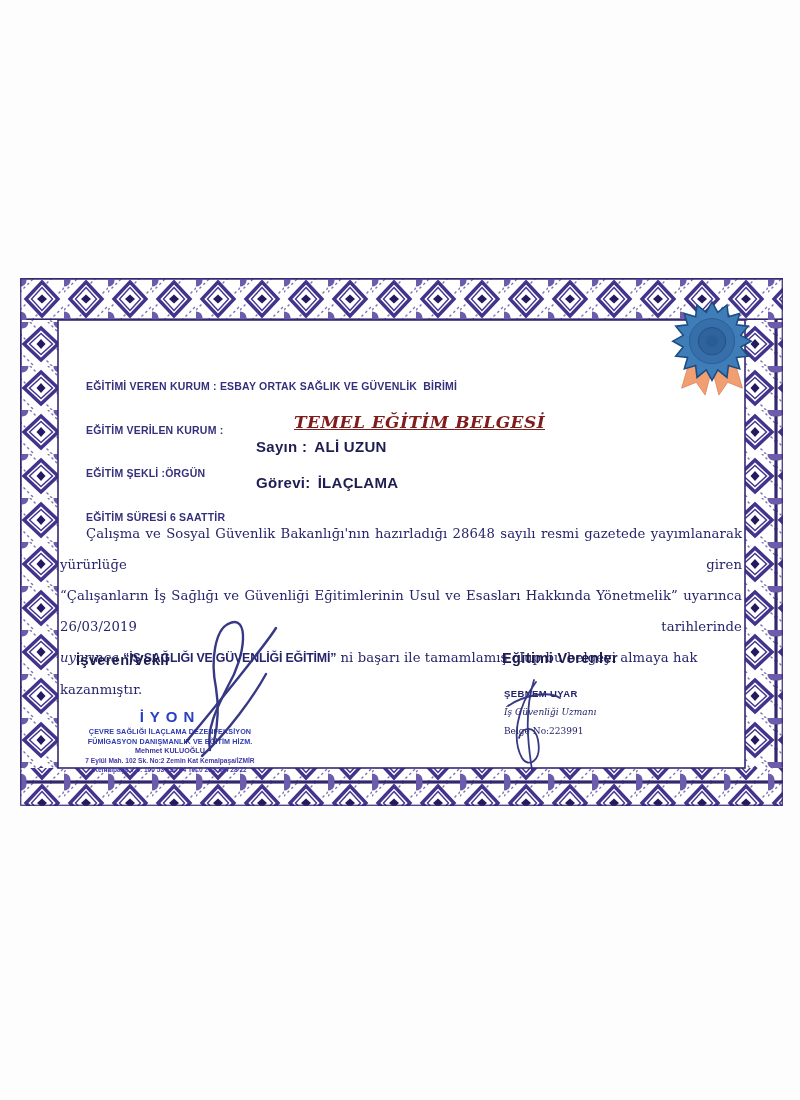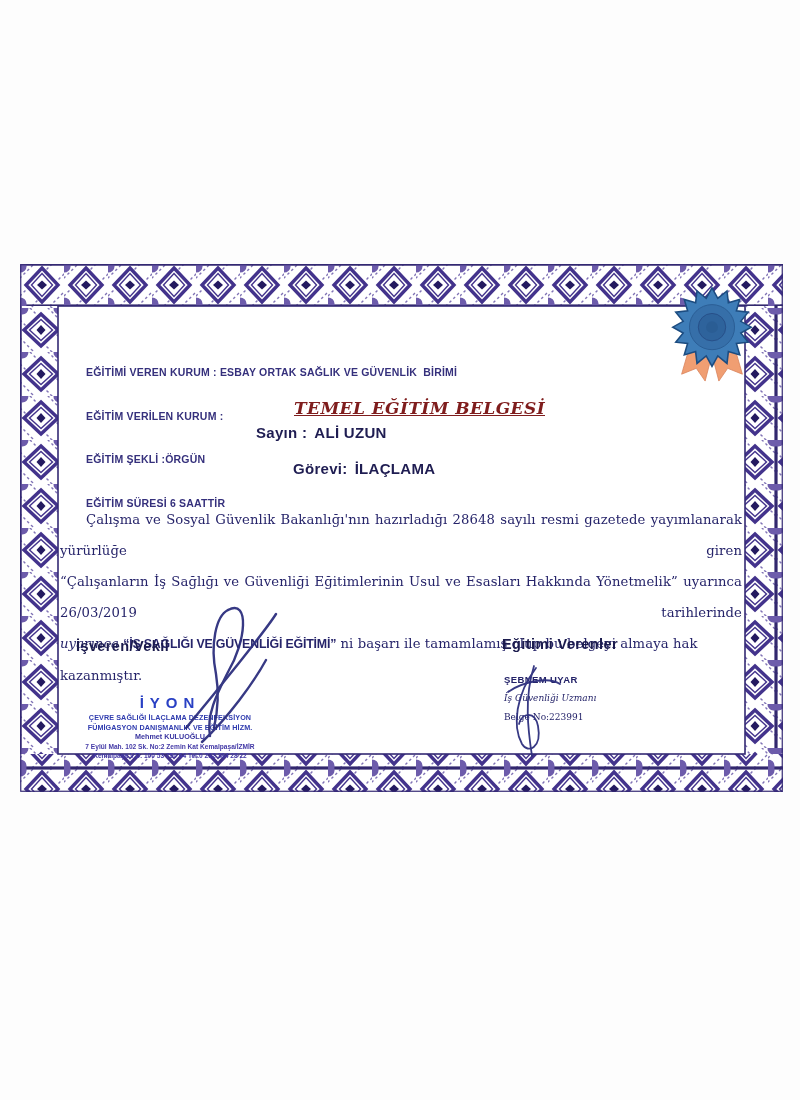--- a/index.html
+++ b/index.html
@@ -1,21 +1,21 @@
 <!DOCTYPE html>
 <html><head>
 <meta charset="utf-8">
 <style>
   html,body{margin:0;padding:0;}
   body{
     width:800px;height:1100px;background:#fdfdfd;position:relative;
     font-family:"Liberation Sans",sans-serif;overflow:hidden;
   }
   .certificate{
-    position:absolute;left:20px;top:264px;width:763px;height:504px;
+    position:absolute;left:20px;top:278px;width:763px;height:504px;
   }
   .border-svg{position:absolute;left:0;top:0;width:763px;height:528px;}
   .content{position:absolute;left:38px;top:42px;width:687px;height:448px;}
 
   .header-block{
     position:absolute;left:28px;top:30px;
     font-size:10.5px;font-weight:bold;line-height:14.5px;
     color:#35307c;letter-spacing:.2px;white-space:pre;
   }
   .title{
@@ -23,21 +23,21 @@
     padding-left:36px;box-sizing:border-box;
     font-family:"DejaVu Serif",serif;font-style:italic;font-weight:bold;
     font-size:17px;color:#7f1d1d;text-decoration:underline;letter-spacing:.4px;
   }
   .recipient-line{
     position:absolute;left:198px;font-size:15px;font-weight:bold;color:#1f1d52;
     letter-spacing:.3px;
   }
   .recipient-line .val{margin-left:7px;}
   .line-sayin{top:118px;}
-  .line-gorevi{top:154px;margin-left:37px;}
+  .line-gorevi{top:154px;}
 
   .body-text{
     position:absolute;left:2px;top:198px;width:682px;
     font-family:"DejaVu Serif",serif;font-size:13.2px;color:#26246a;
     line-height:31px;letter-spacing:.1px;
   }
   .body-text .jline{text-align:justify;text-align-last:justify;}
   .body-text .jline.first{text-indent:26px;}
   .body-text .lline{text-align:left;}
   .seg-italic{font-style:italic;}

